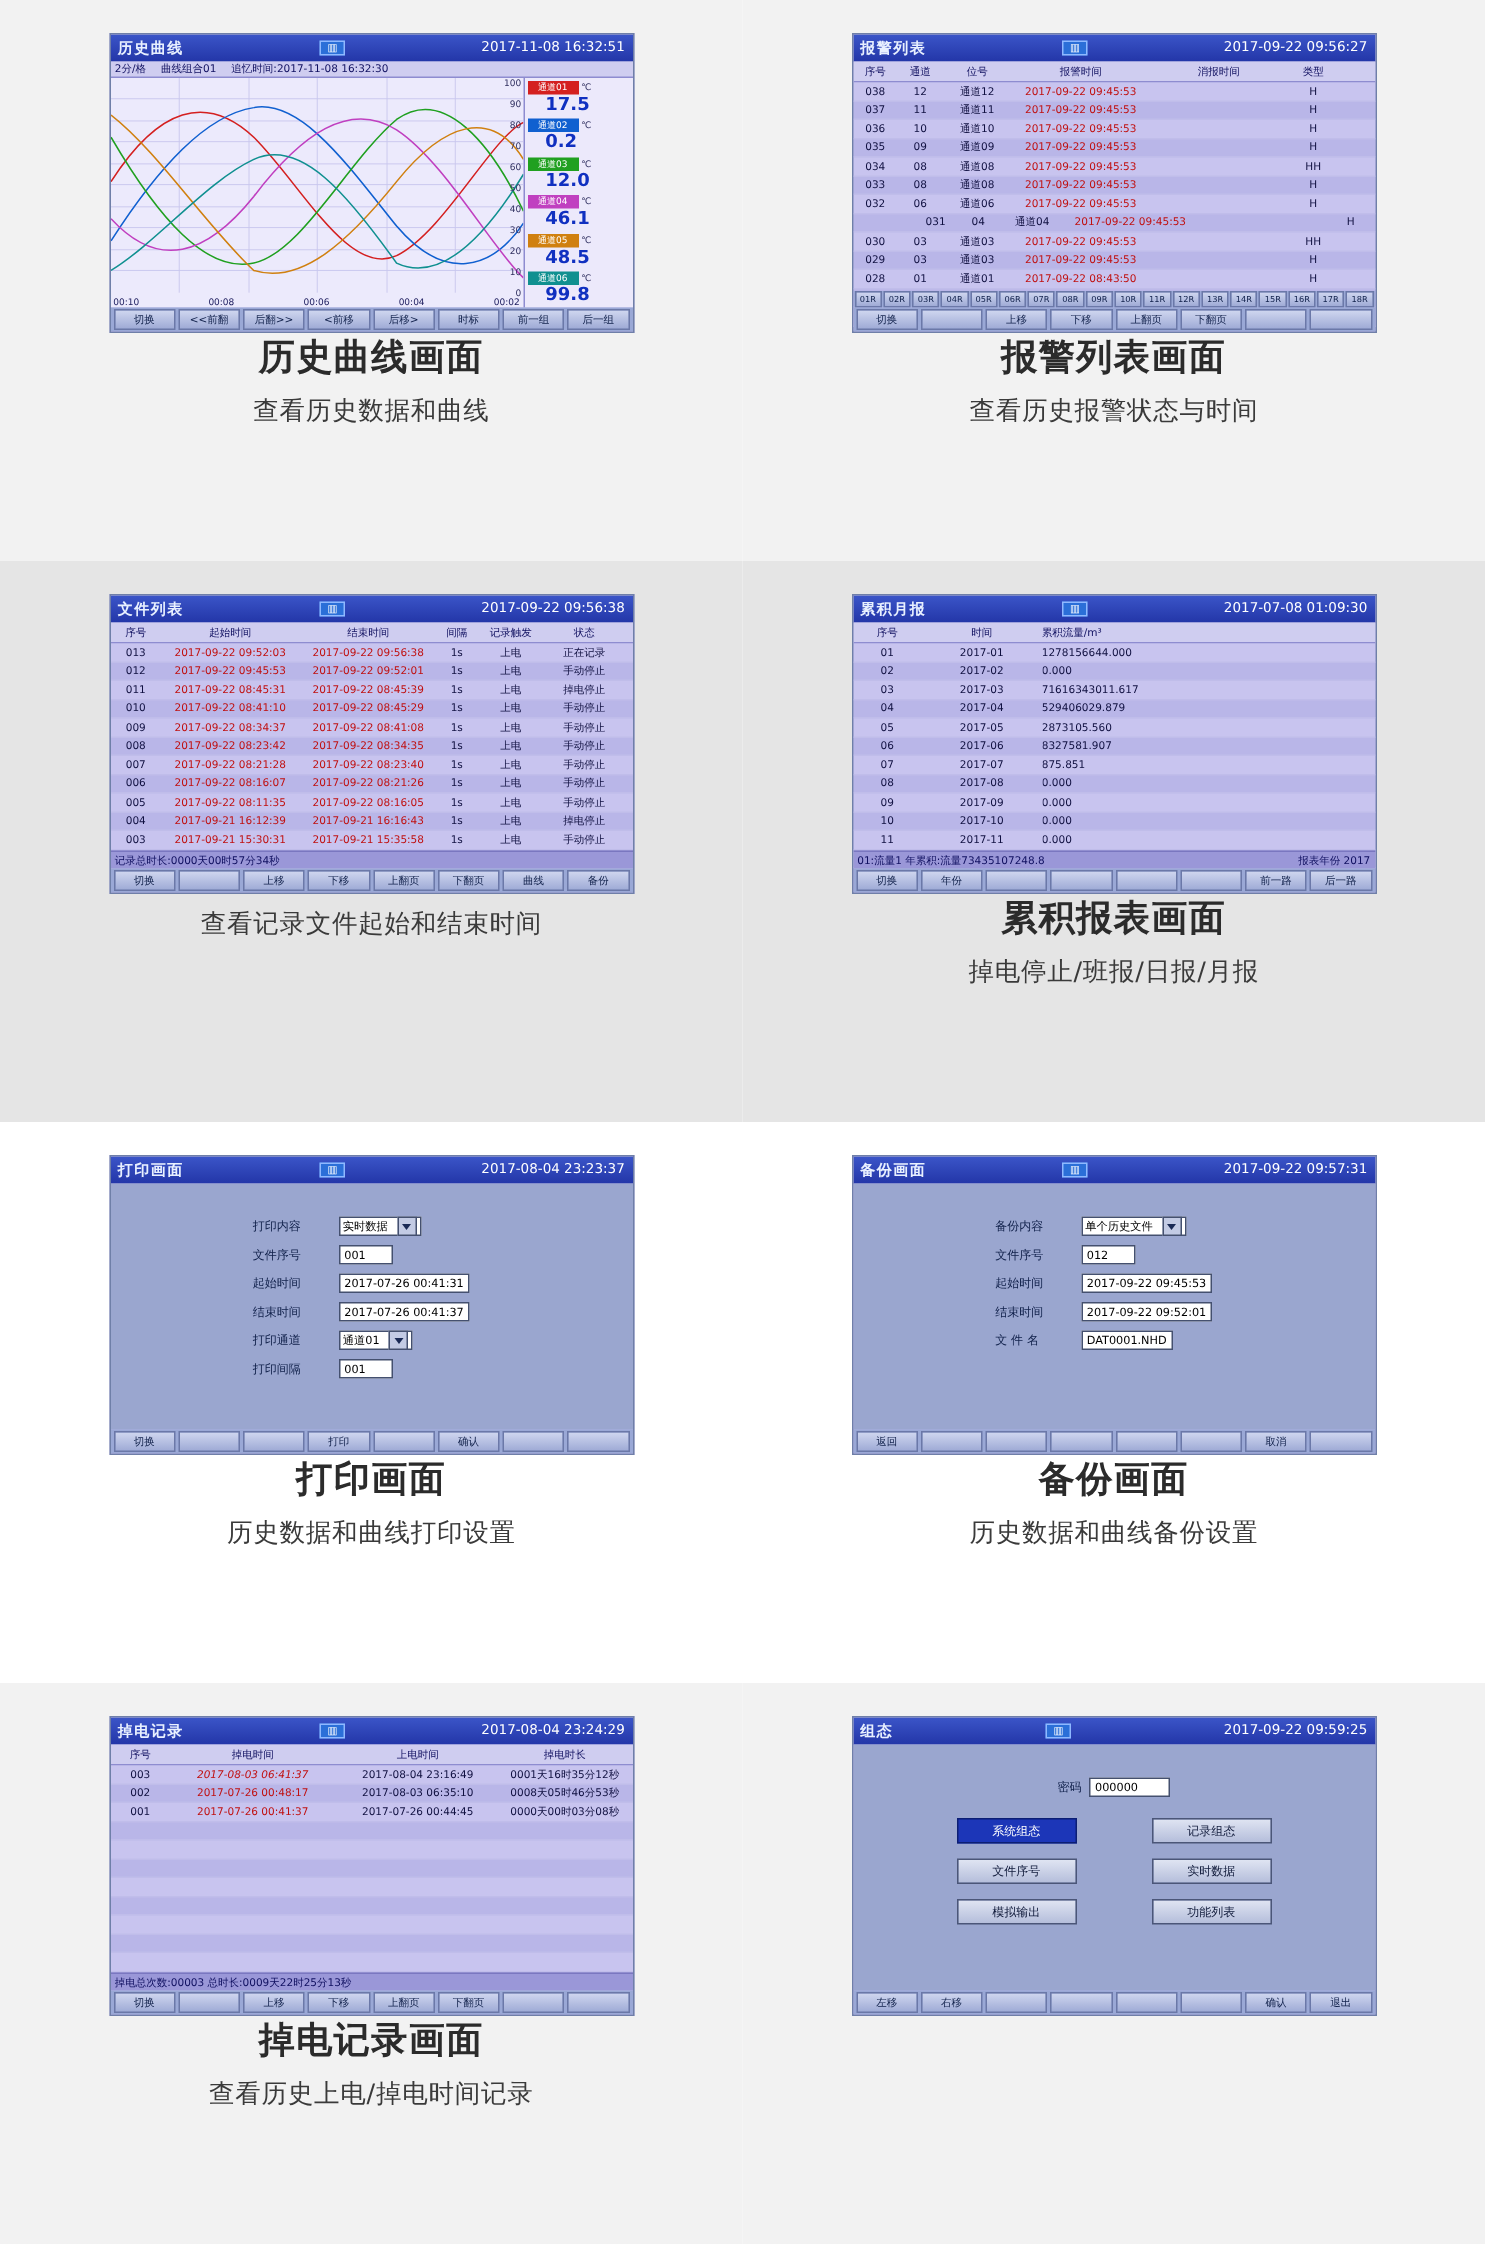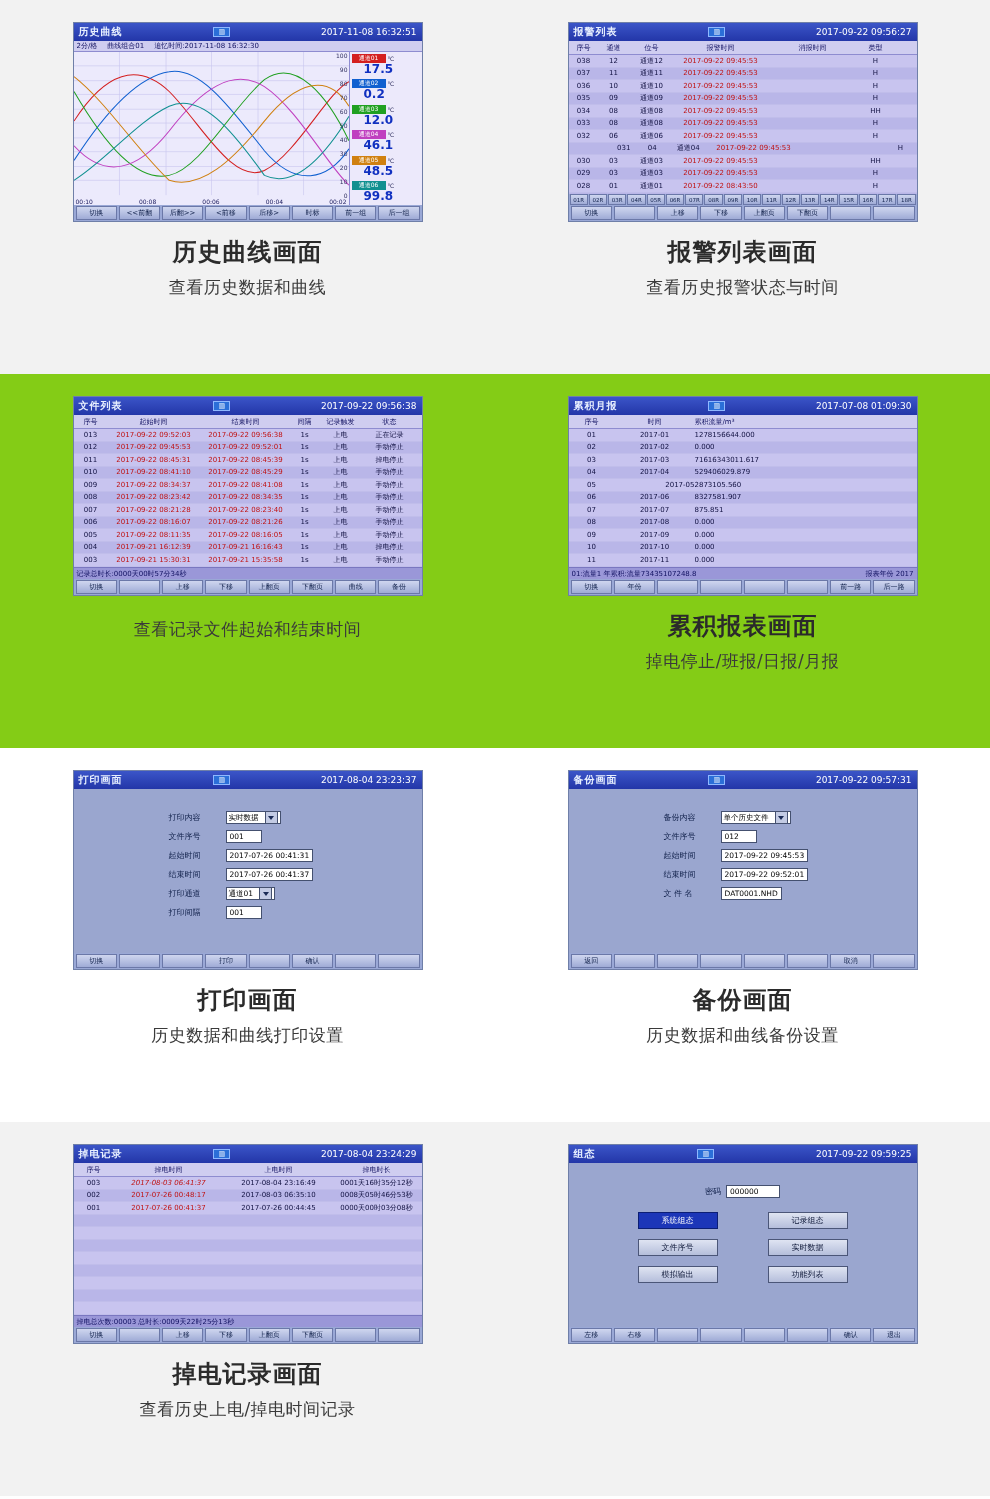--- a/index.html
+++ b/index.html
@@ -4,23 +4,23 @@
 <style>
   html,body{margin:0;padding:0;}
   body{
     width:990px;height:1499px;background:#ffffff;
     font-family:"DejaVu Sans","Liberation Sans",sans-serif;
     -webkit-font-smoothing:antialiased;
   }
   .grid{display:grid;grid-template-columns:495px 495px;grid-template-rows:repeat(4,374px);width:990px;}
   .cell{position:relative;display:flex;flex-direction:column;align-items:center;justify-content:flex-start;padding-top:22px;box-sizing:border-box;}
   .bg-a{background:#f2f2f2;}
-  .bg-b{background:#84cc16;}
+  .bg-b{background:#e5e5e5;}
   .bg-c{background:#ffffff;}
-  .caption{margin-top:14px;text-align:center;}
+  .caption{text-align:center;}
   .cap-title{font-size:24px;font-weight:bold;color:#2b2b2b;letter-spacing:1px;}
   .cap-sub{font-size:17px;color:#3a3a3a;margin-top:8px;letter-spacing:0.5px;}
 
   
   .screen{width:350px;height:200px;border:1px solid #6f7fa8;box-sizing:border-box;position:relative;
           font-size:7px;color:#000;background:#b9b6e8;overflow:hidden;}
   .titlebar{height:18px;background:linear-gradient(#3b55c8,#2336a8);display:flex;align-items:center;
             justify-content:space-between;padding:0 5px;box-sizing:border-box;color:#fff;}
   .tb-left{font-size:10px;font-weight:bold;color:#e8f0ff;letter-spacing:1px;}
   .tb-mid{font-size:7px;background:#2b6fd8;border:1px solid #8fb8ff;padding:0 4px;color:#fff;}
@@ -536,21 +536,21 @@
             <div class="cellc" style="width: 80px;">2017-03</div>
             <div class="cellc" style="width: 150px; text-align: left;">71616343011.617</div>
           </div>
           <div class="trow plain">
             <div class="cellc" style="width: 46px;">04</div>
             <div class="cellc" style="width: 80px;">2017-04</div>
             <div class="cellc" style="width: 150px; text-align: left;">529406029.879</div>
           </div>
           <div class="trow alt">
             <div class="cellc" style="width: 46px;">05</div>
-            <div class="cellc" style="width: 80px; text-align: right;">2017-05</div>
+            <div class="cellc" style="width: 80px;">2017-05</div>
             <div class="cellc" style="width: 150px; text-align: left;">2873105.560</div>
           </div>
           <div class="trow plain">
             <div class="cellc" style="width: 46px;">06</div>
             <div class="cellc" style="width: 80px;">2017-06</div>
             <div class="cellc" style="width: 150px; text-align: left;">8327581.907</div>
           </div>
           <div class="trow alt">
             <div class="cellc" style="width: 46px;">07</div>
             <div class="cellc" style="width: 80px;">2017-07</div>

